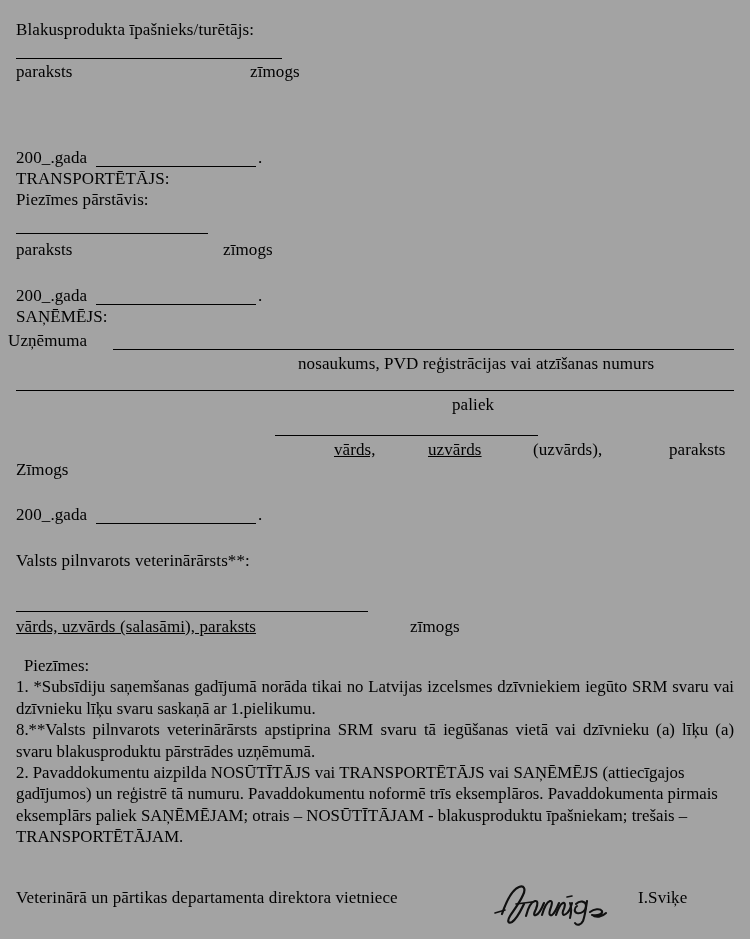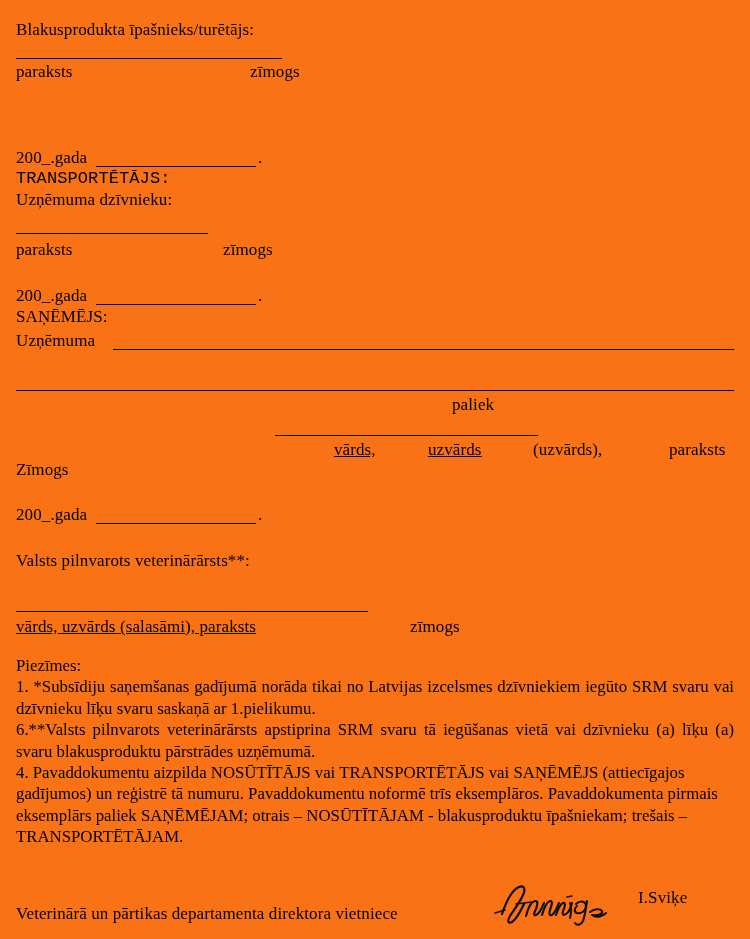--- a/index.html
+++ b/index.html
@@ -14,21 +14,21 @@
     position: relative;
     font-family: "Liberation Serif", "DejaVu Serif", serif;
     color: #000000;
     overflow: hidden;
   }
   .page {
     position: absolute;
     left: 0; top: 0;
     width: 750px;
     height: 939px;
-    background: #f97316;
+    background: #a3a3a3;
   }
 
   
   .t {
     position: absolute;
     white-space: nowrap;
     font-size: 17px;
     line-height: 20px;
     letter-spacing: 0.1px;
   }
@@ -78,42 +78,43 @@
   <div class="t" style="left:16px; top:62px;">paraksts</div>
 
   <div class="t" style="left:250px; top:62px;">zīmogs</div>
 
   <div class="t" style="left:16px; top:148px;">200_.gada</div>
 
   <div class="rule rule-thin" style="left:96px; top:166px; width:160px;"></div>
 
   <div class="t" style="left:258px; top:148px;">.</div>
 
-  <div class="t" style="left:16px; top:169px;font-family:Liberation Mono, monospace;">TRANSPORTĒTĀJS:</div>
+  <div class="t" style="left:16px; top:169px;">TRANSPORTĒTĀJS:</div>
 
-  <div class="t" style="left:16px; top:190px;">Uzņēmuma dzīvnieku:</div>
+  <div class="t" style="left:16px; top:190px;">Piezīmes pārstāvis:</div>
 
   <div class="rule" style="left:16px; top:233px; width:192px;"></div>
 
   <div class="t" style="left:16px; top:240px;">paraksts</div>
 
   <div class="t" style="left:223px; top:240px;">zīmogs</div>
 
   <div class="t" style="left:16px; top:286px;">200_.gada</div>
 
   <div class="rule rule-thin" style="left:96px; top:304px; width:160px;"></div>
 
   <div class="t" style="left:258px; top:286px;">.</div>
 
   <div class="t" style="left:16px; top:307px;">SAŅĒMĒJS:</div>
 
-  <div class="t" style="left:16px; top:331px;">Uzņēmuma</div>
+  <div class="t" style="left:8px; top:331px;">Uzņēmuma</div>
 
   <div class="rule rule-thin" style="left:113px; top:349px; width:621px;"></div>
 
+  <div class="t" style="left:298px; top:354px;">nosaukums, PVD reģistrācijas vai atzīšanas numurs</div>
 
   <div class="rule" style="left:16px; top:390px; width:718px;"></div>
 
   <div class="t" style="left:452px; top:395px;">paliek</div>
 
   <div class="rule" style="left:275px; top:435px; width:263px;"></div>
 
   <div class="t" style="left:334px; top:440px;text-decoration:underline;">vārds,</div>
 
   <div class="t" style="left:428px; top:440px;text-decoration:underline;">uzvārds</div>
@@ -132,27 +133,27 @@
 
   <div class="t" style="left:16px; top:551px;">Valsts pilnvarots veterinārārsts**:</div>
 
   <div class="rule" style="left:16px; top:611px; width:352px;"></div>
 
   <div class="t" style="left:16px; top:617px;text-decoration:underline;">vārds, uzvārds (salasāmi), paraksts</div>
 
   <div class="t" style="left:410px; top:617px;">zīmogs</div>
 
   <div class="notes" style="top:655px;">
-    <p style="text-align:left;">Piezīmes:</p>
+    <p style="text-align:left;margin-left:8px;">Piezīmes:</p>
     <p>1. *Subsīdiju saņemšanas gadījumā norāda tikai no Latvijas izcelsmes dzīvniekiem iegūto SRM svaru vai dzīvnieku līķu svaru saskaņā ar 1.pielikumu.</p>
-    <p>6.**Valsts pilnvarots veterinārārsts apstiprina SRM svaru tā iegūšanas vietā vai dzīvnieku (a) līķu (a) svaru blakusproduktu pārstrādes uzņēmumā.</p>
-    <p>4. Pavaddokumentu aizpilda NOSŪTĪTĀJS vai TRANSPORTĒTĀJS vai SAŅĒMĒJS (attiecīgajos gadījumos) un reģistrē tā numuru. Pavaddokumentu noformē trīs eksemplāros. Pavaddokumenta pirmais eksemplārs paliek SAŅĒMĒJAM; otrais – NOSŪTĪTĀJAM - blakusproduktu īpašniekam; trešais –TRANSPORTĒTĀJAM.</p>
+    <p>8.**Valsts pilnvarots veterinārārsts apstiprina SRM svaru tā iegūšanas vietā vai dzīvnieku (a) līķu (a) svaru blakusproduktu pārstrādes uzņēmumā.</p>
+    <p>2. Pavaddokumentu aizpilda NOSŪTĪTĀJS vai TRANSPORTĒTĀJS vai SAŅĒMĒJS (attiecīgajos gadījumos) un reģistrē tā numuru. Pavaddokumentu noformē trīs eksemplāros. Pavaddokumenta pirmais eksemplārs paliek SAŅĒMĒJAM; otrais – NOSŪTĪTĀJAM - blakusproduktu īpašniekam; trešais –TRANSPORTĒTĀJAM.</p>
   </div>
 
-  <div class="t" style="left:16px; top:888px;margin-top:16px;">Veterinārā un pārtikas departamenta direktora vietniece</div>
+  <div class="t" style="left:16px; top:888px;">Veterinārā un pārtikas departamenta direktora vietniece</div>
 
   <div class="sig-wrap" style="left:492px; top:880px;">
     <svg width="140" height="46" viewBox="0 0 140 46" aria-hidden="true">
       <g fill="none" stroke="#101010" stroke-linecap="round" stroke-linejoin="round">
         <path d="M3 33 L13 30" stroke-width="1.6"></path>
         <path d="M10 34 C14 22, 20 10, 27 7 C32 5, 34 9, 31 15
                  C28 22, 22 30, 18 36 C15 41, 16 44, 20 42
                  C25 39, 29 30, 32 24" stroke-width="2.2"></path>
         <path d="M24 24 L40 22" stroke-width="1.7"></path>
         <path d="M34 36 C36 28, 39 22, 43 21 C46 20.5, 46 24, 44 29

